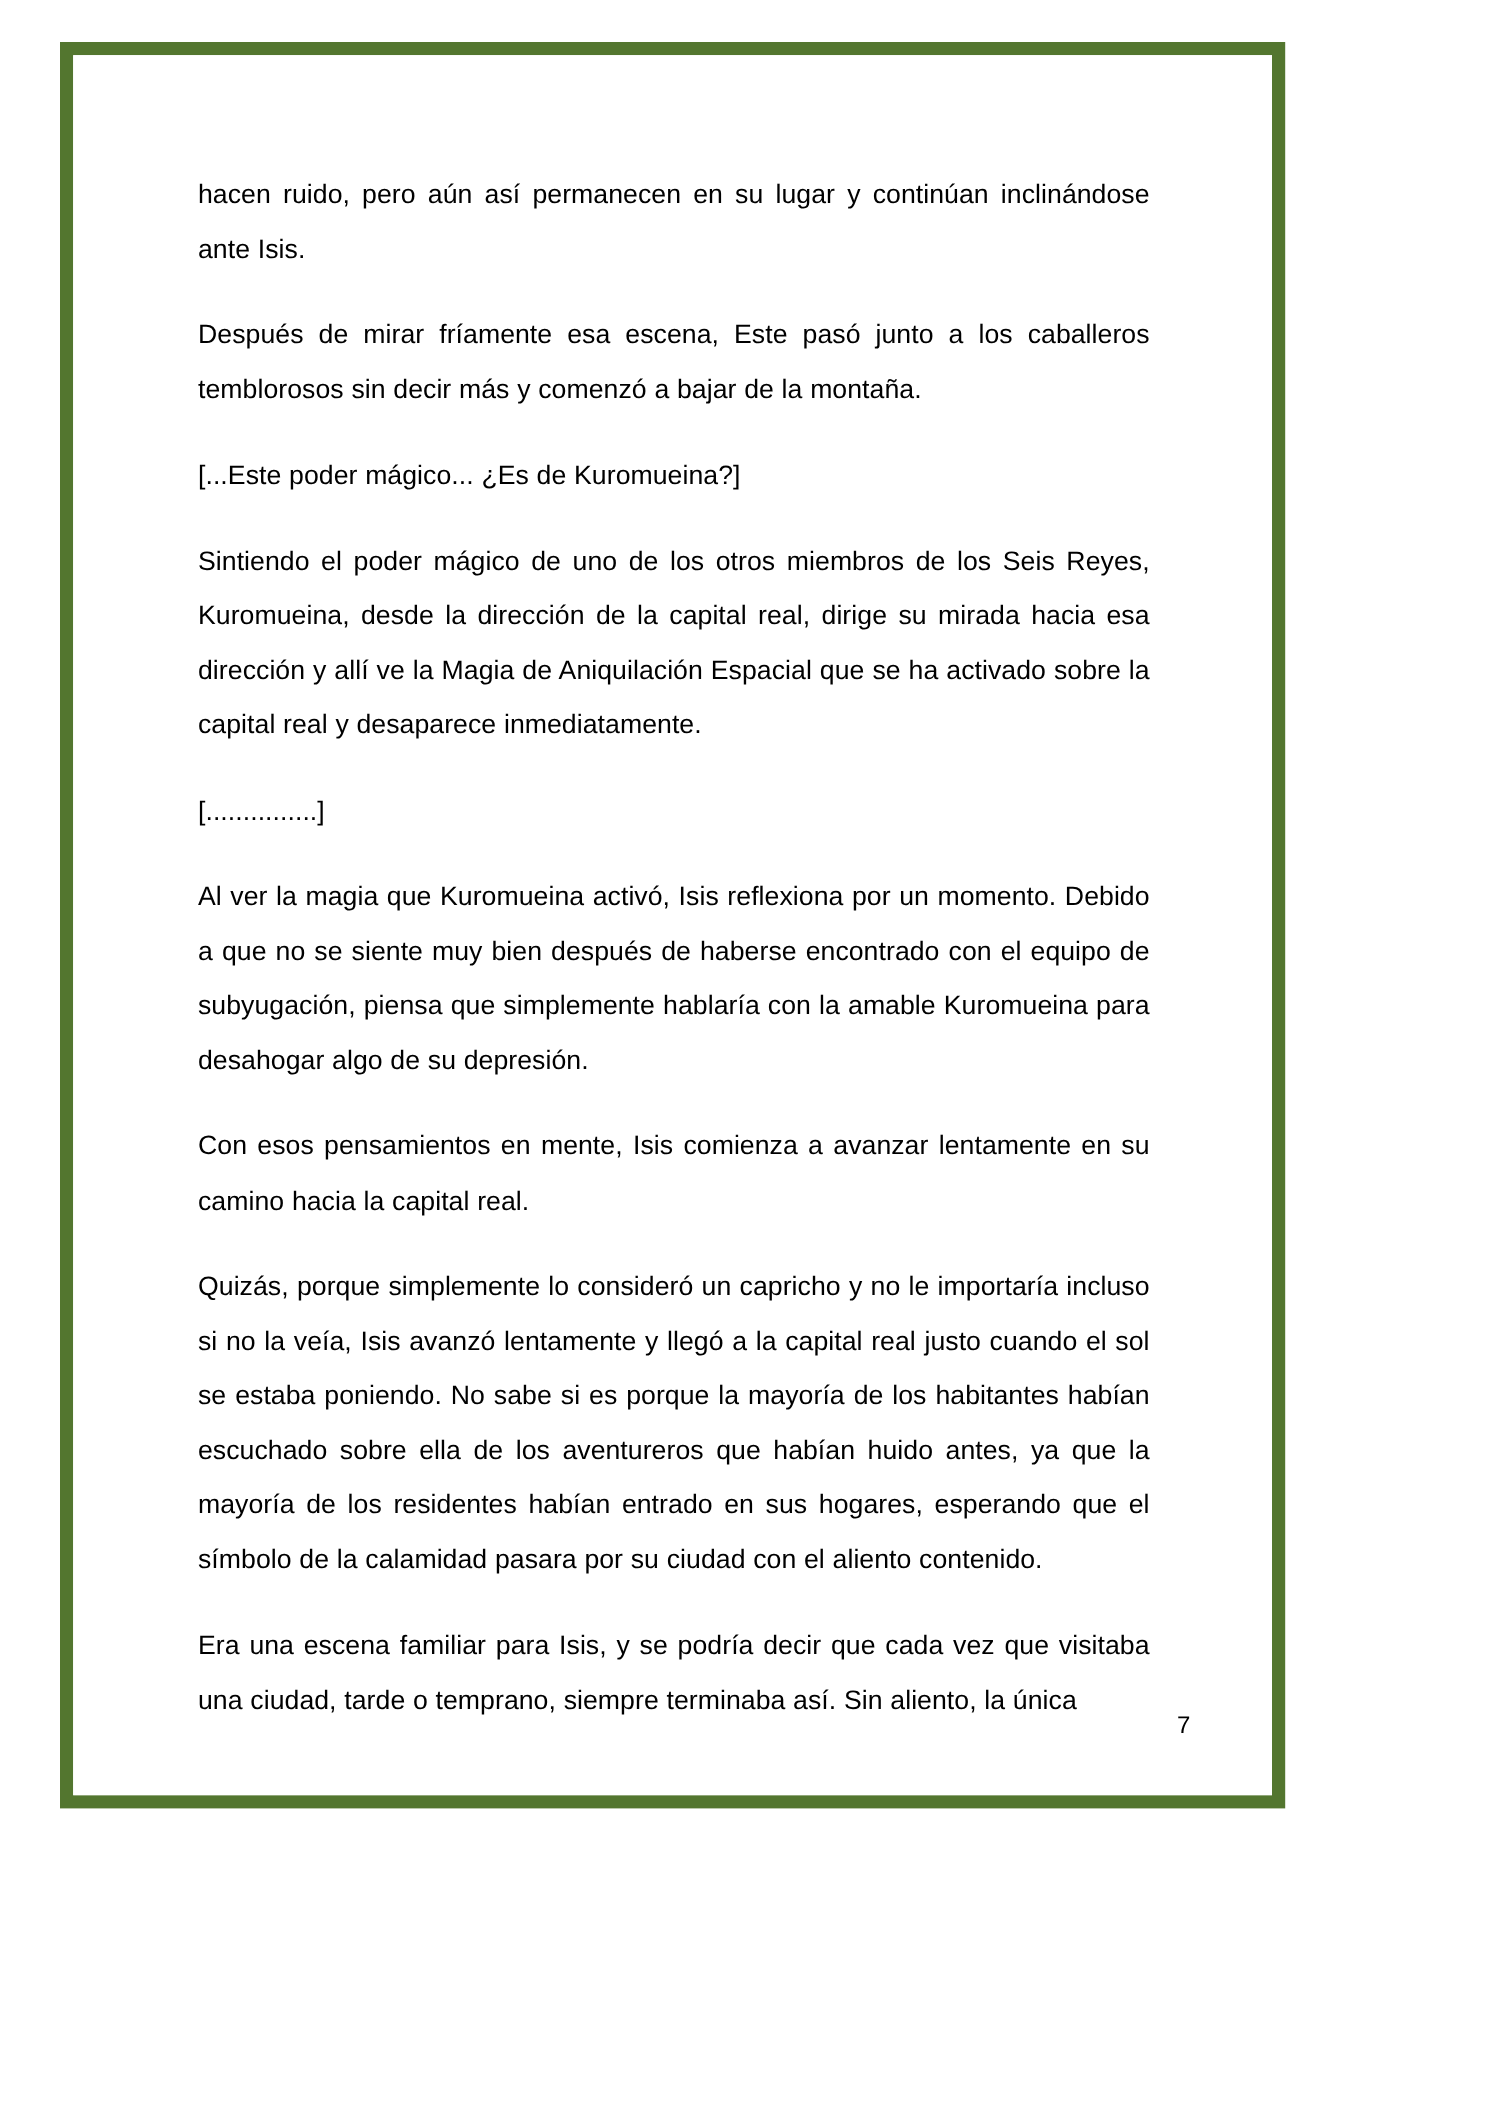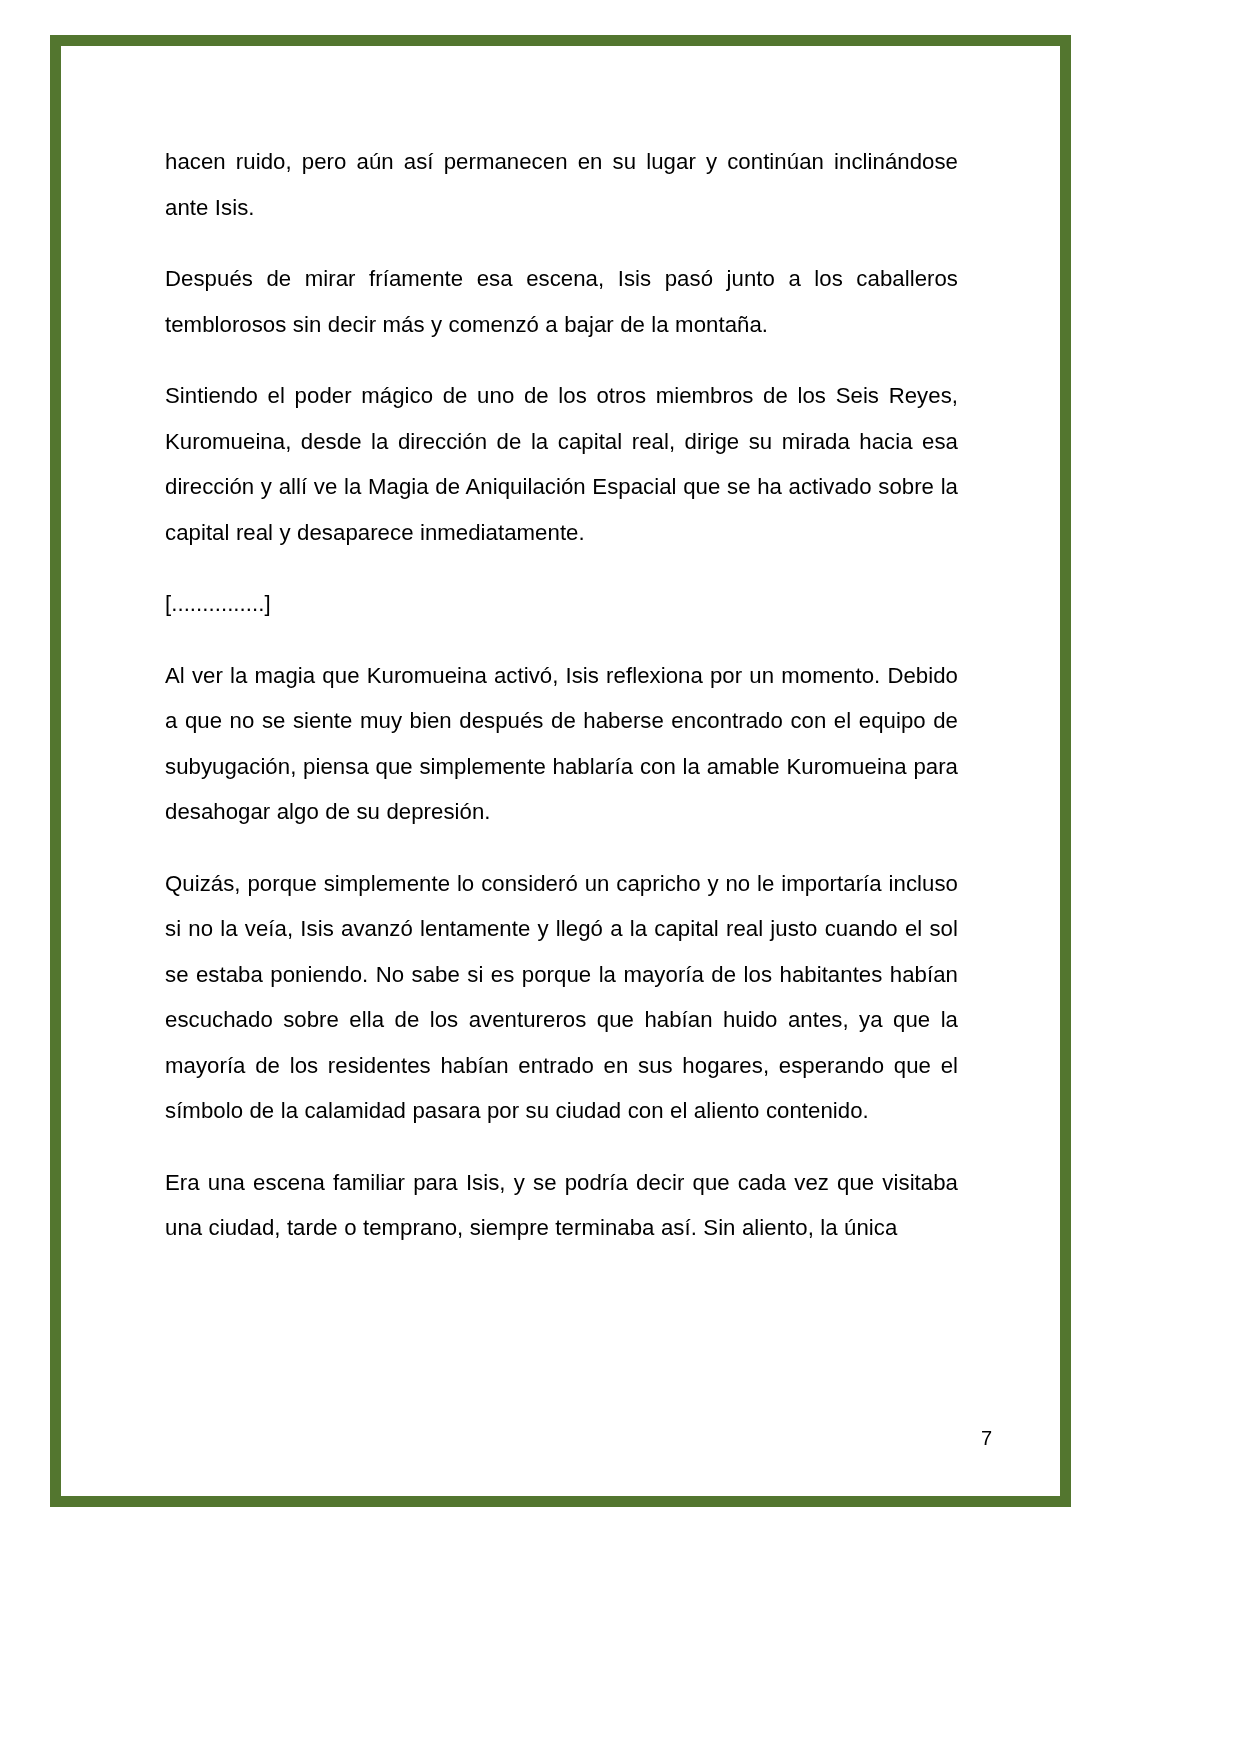--- a/index.html
+++ b/index.html
@@ -82,24 +82,26 @@
 </style>
 </head>
 <body>
 
 <div class="page-canvas">
   <div class="green-frame">
     <div class="page-inner">
 
       <div class="text-column">
         <p class="para">hacen ruido, pero aún así permanecen en su lugar y continúan inclinándose ante Isis.</p>
-        <p class="para">Después de mirar fríamente esa escena, Isis pasó junto a los caballeros temblorosos sin decir más y comenzó a bajar de la montaña.</p>
+        <p class="para">Después de mirar fríamente esa escena, Este pasó junto a los caballeros temblorosos sin decir más y comenzó a bajar de la montaña.</p>
+        <p class="para nojustify">[...Este poder mágico... ¿Es de Kuromueina?]</p>
         <p class="para">Sintiendo el poder mágico de uno de los otros miembros de los Seis Reyes, Kuromueina, desde la dirección de la capital real, dirige su mirada hacia esa dirección y allí ve la Magia de Aniquilación Espacial que se ha activado sobre la capital real y desaparece inmediatamente.</p>
         <p class="para nojustify">[...............]</p>
         <p class="para">Al ver la magia que Kuromueina activó, Isis reflexiona por un momento. Debido a que no se siente muy bien después de haberse encontrado con el equipo de subyugación, piensa que simplemente hablaría con la amable Kuromueina para desahogar algo de su depresión.</p>
+        <p class="para">Con esos pensamientos en mente, Isis comienza a avanzar lentamente en su camino hacia la capital real.</p>
         <p class="para">Quizás, porque simplemente lo consideró un capricho y no le importaría incluso si no la veía, Isis avanzó lentamente y llegó a la capital real justo cuando el sol se estaba poniendo. No sabe si es porque la mayoría de los habitantes habían escuchado sobre ella de los aventureros que habían huido antes, ya que la mayoría de los residentes habían entrado en sus hogares, esperando que el símbolo de la calamidad pasara por su ciudad con el aliento contenido.</p>
         <p class="para">Era una escena familiar para Isis, y se podría decir que cada vez que visitaba una ciudad, tarde o temprano, siempre terminaba así. Sin aliento, la única</p>
       </div>
 
       <div class="page-number">7</div>
 
     </div>
   </div>
 </div>
 

